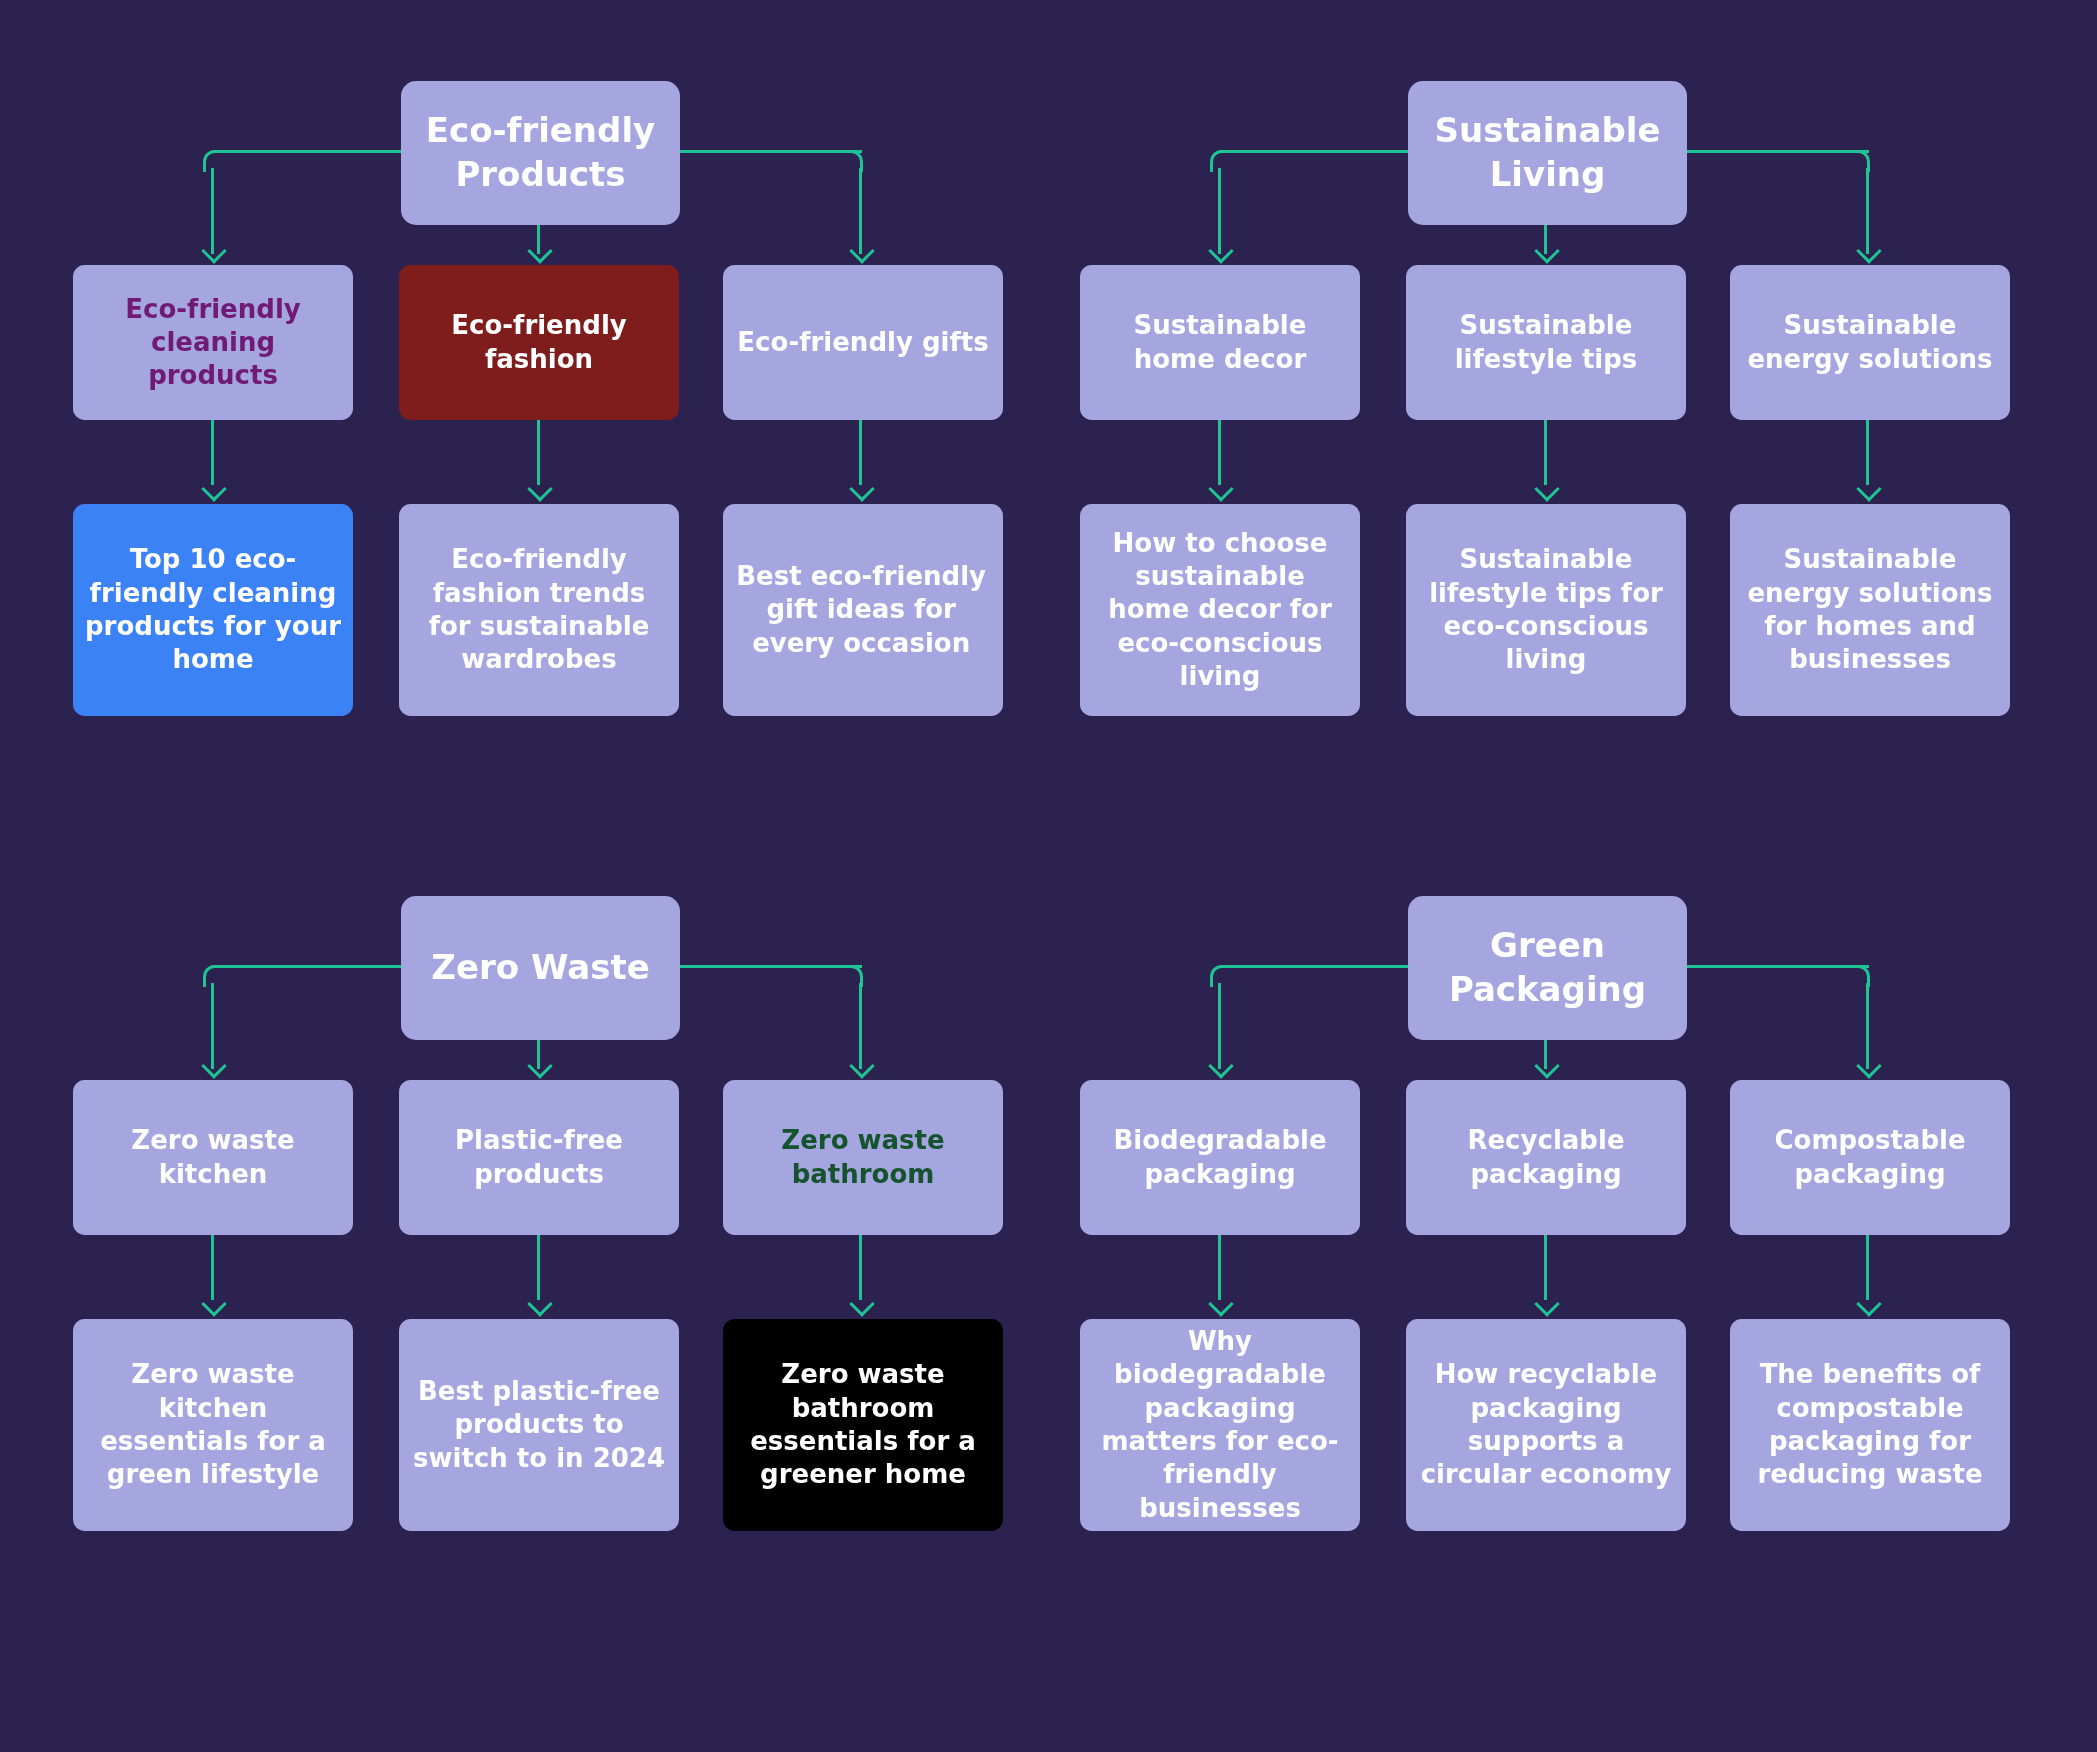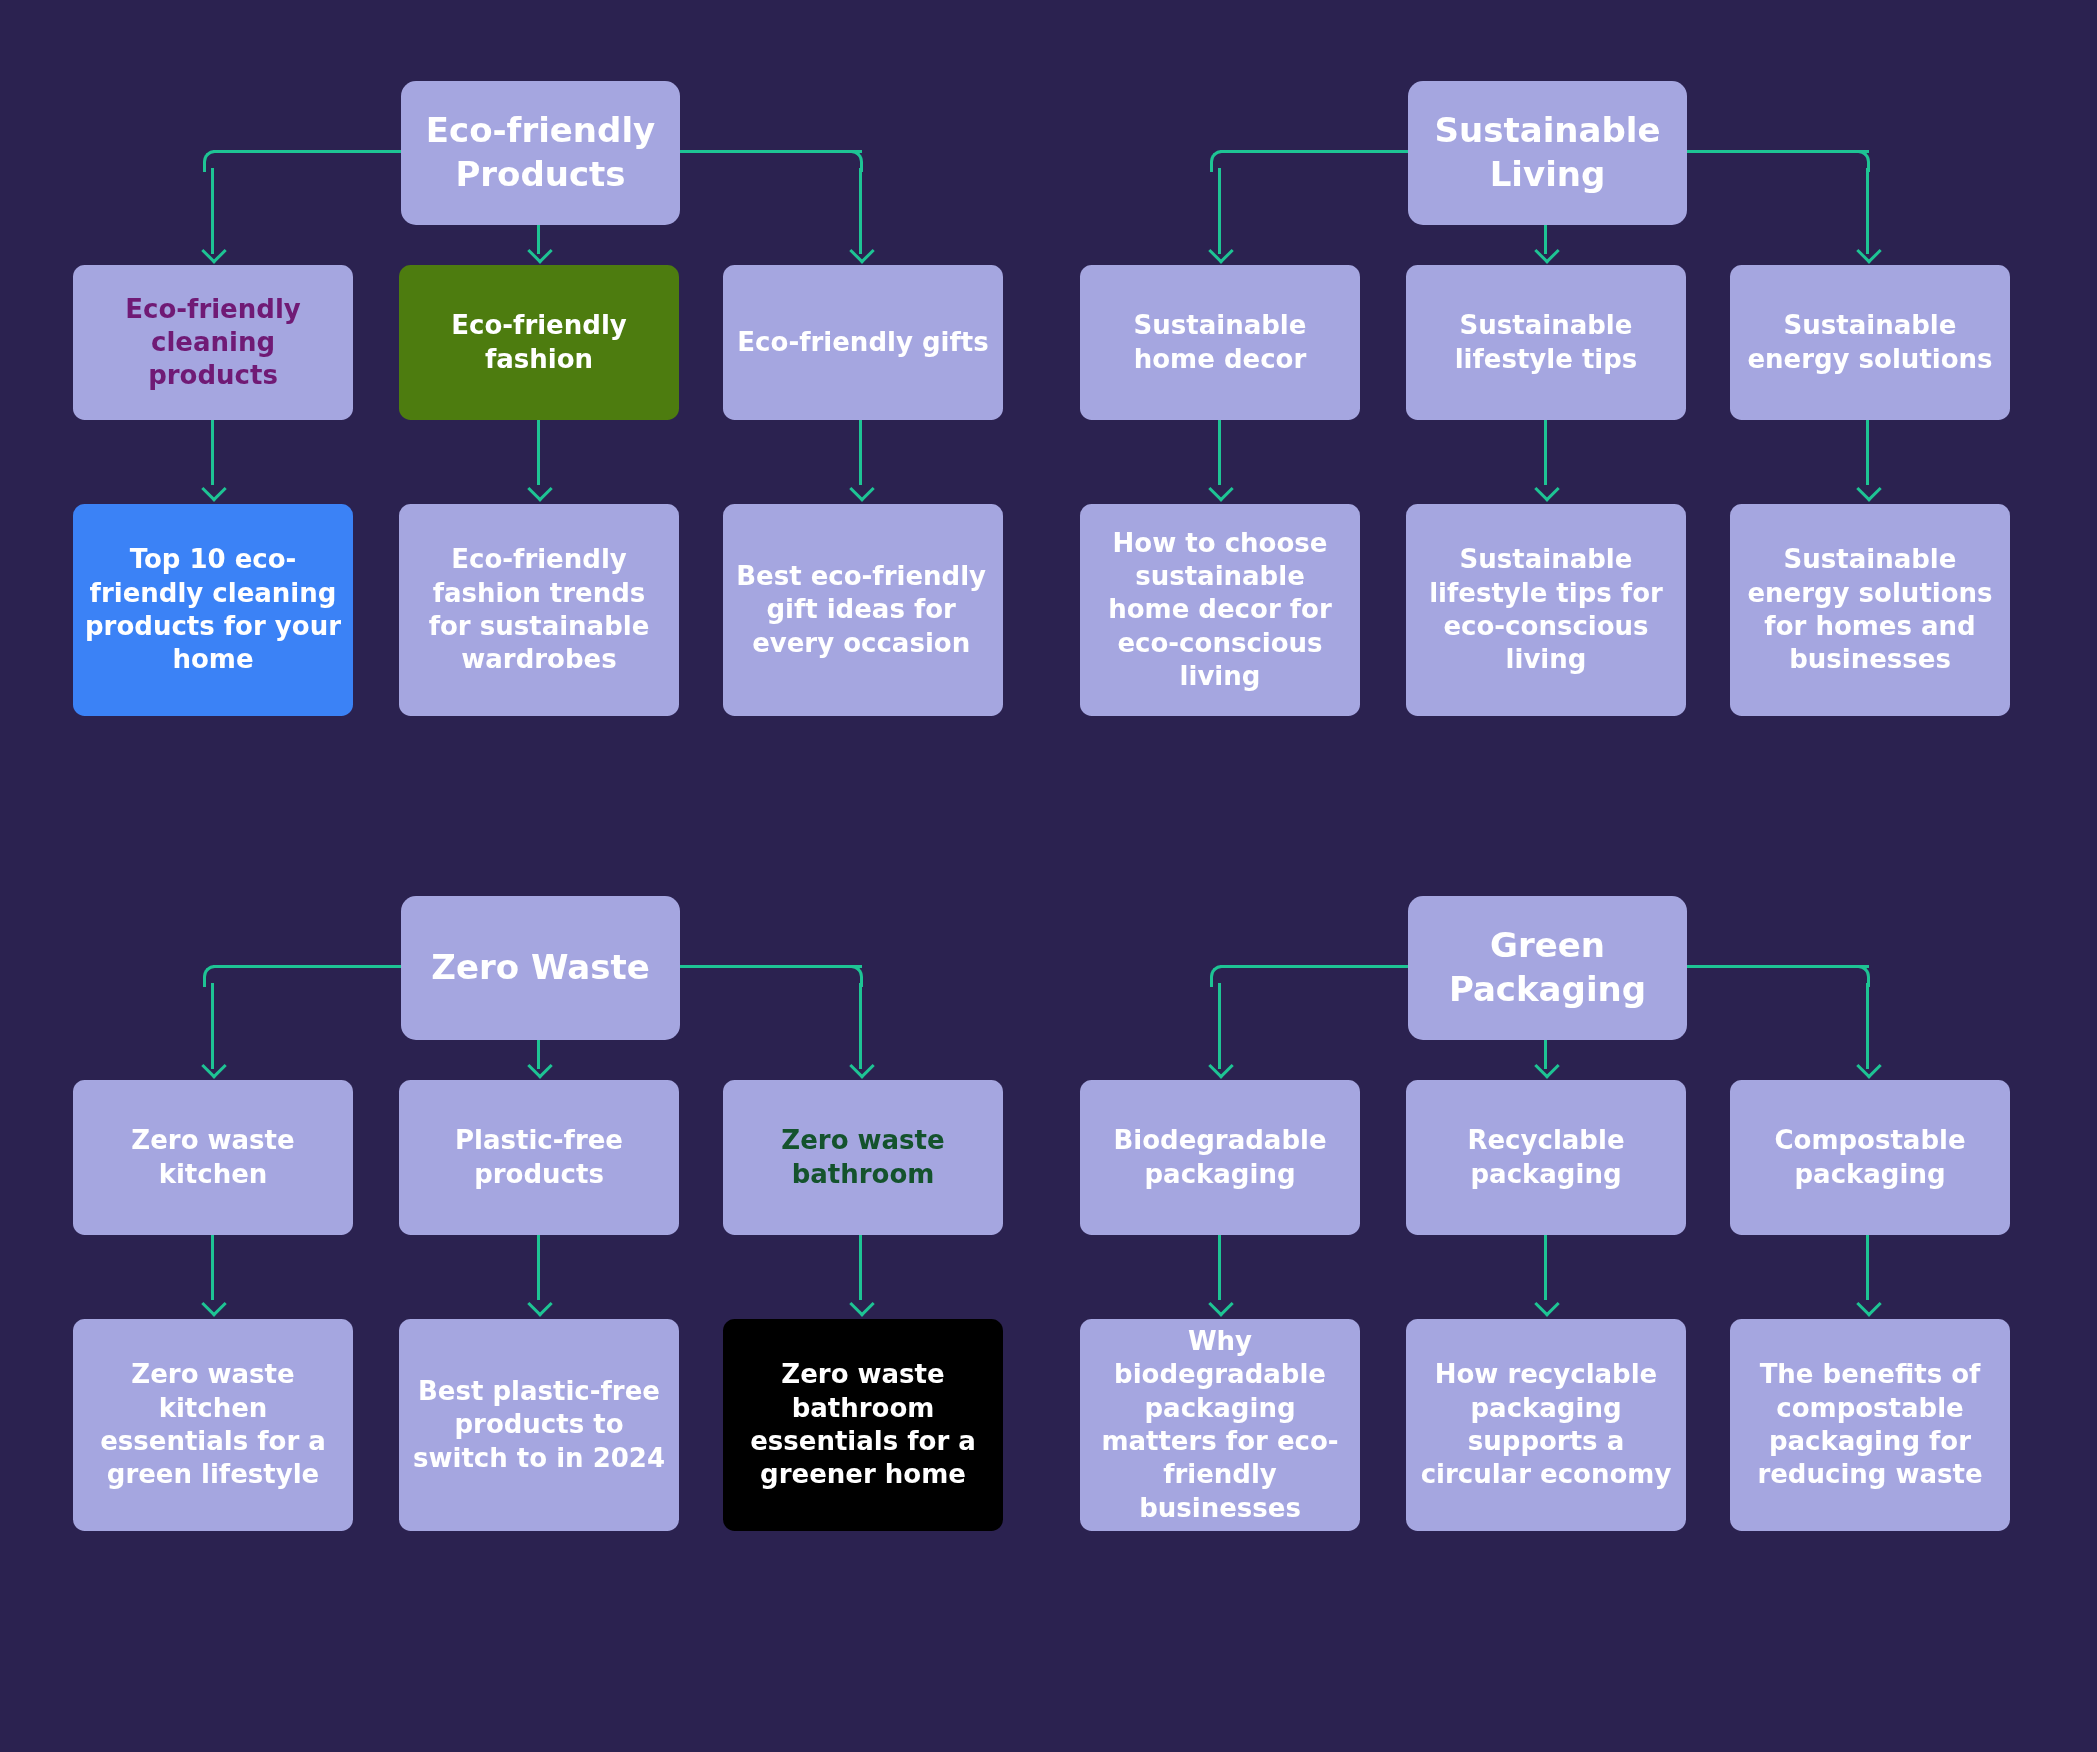--- a/index.html
+++ b/index.html
@@ -107,21 +107,21 @@
     <div class="edge v" style="left: 169px; top: 386px; height: 65px; background: rgb(30, 196, 148);"></div>
     <div class="arrow" style="left:160px;top:446px;"></div>
     <div class="edge v" style="left: 495px; top: 386px; height: 65px; background: rgb(30, 196, 148);"></div>
     <div class="arrow" style="left:486px;top:446px;"></div>
     <div class="edge v" style="left: 817px; top: 386px; height: 65px; background: rgb(30, 196, 148);"></div>
     <div class="arrow" style="left:808px;top:446px;"></div>
 
     <div class="node root" style="background: rgb(165, 166, 224); color: rgb(255, 255, 255);">Eco-friendly Products</div>
 
     <div class="node lvl1 c0" style="background: rgb(165, 166, 224); color: #701a75;">Eco-friendly cleaning products</div>
-    <div class="node lvl1 c1" style="background: #4d7c0f; color: rgb(255, 255, 255);">Eco-friendly fashion</div>
+    <div class="node lvl1 c1" style="background: #7f1d1d; color: rgb(255, 255, 255);">Eco-friendly fashion</div>
     <div class="node lvl1 c2" style="background: rgb(165, 166, 224); color: rgb(255, 255, 255);">Eco-friendly gifts</div>
 
     <div class="node lvl2 c0" style="background: #3b82f6; color: rgb(255, 255, 255);">Top 10 eco-friendly cleaning products for your home</div>
     <div class="node lvl2 c1" style="background: rgb(165, 166, 224); color: rgb(255, 255, 255);">Eco-friendly fashion trends for sustainable wardrobes</div>
     <div class="node lvl2 c2" style="background: rgb(165, 166, 224); color: rgb(255, 255, 255); padding-left: 8px;">Best eco-friendly gift ideas for every occasion</div>
   </div>
 
   <div class="quadrant q-tr">
 
     <div class="edge h" style="left: 171px; top: 116px; width: 191px; background: rgb(30, 196, 148);"></div>

